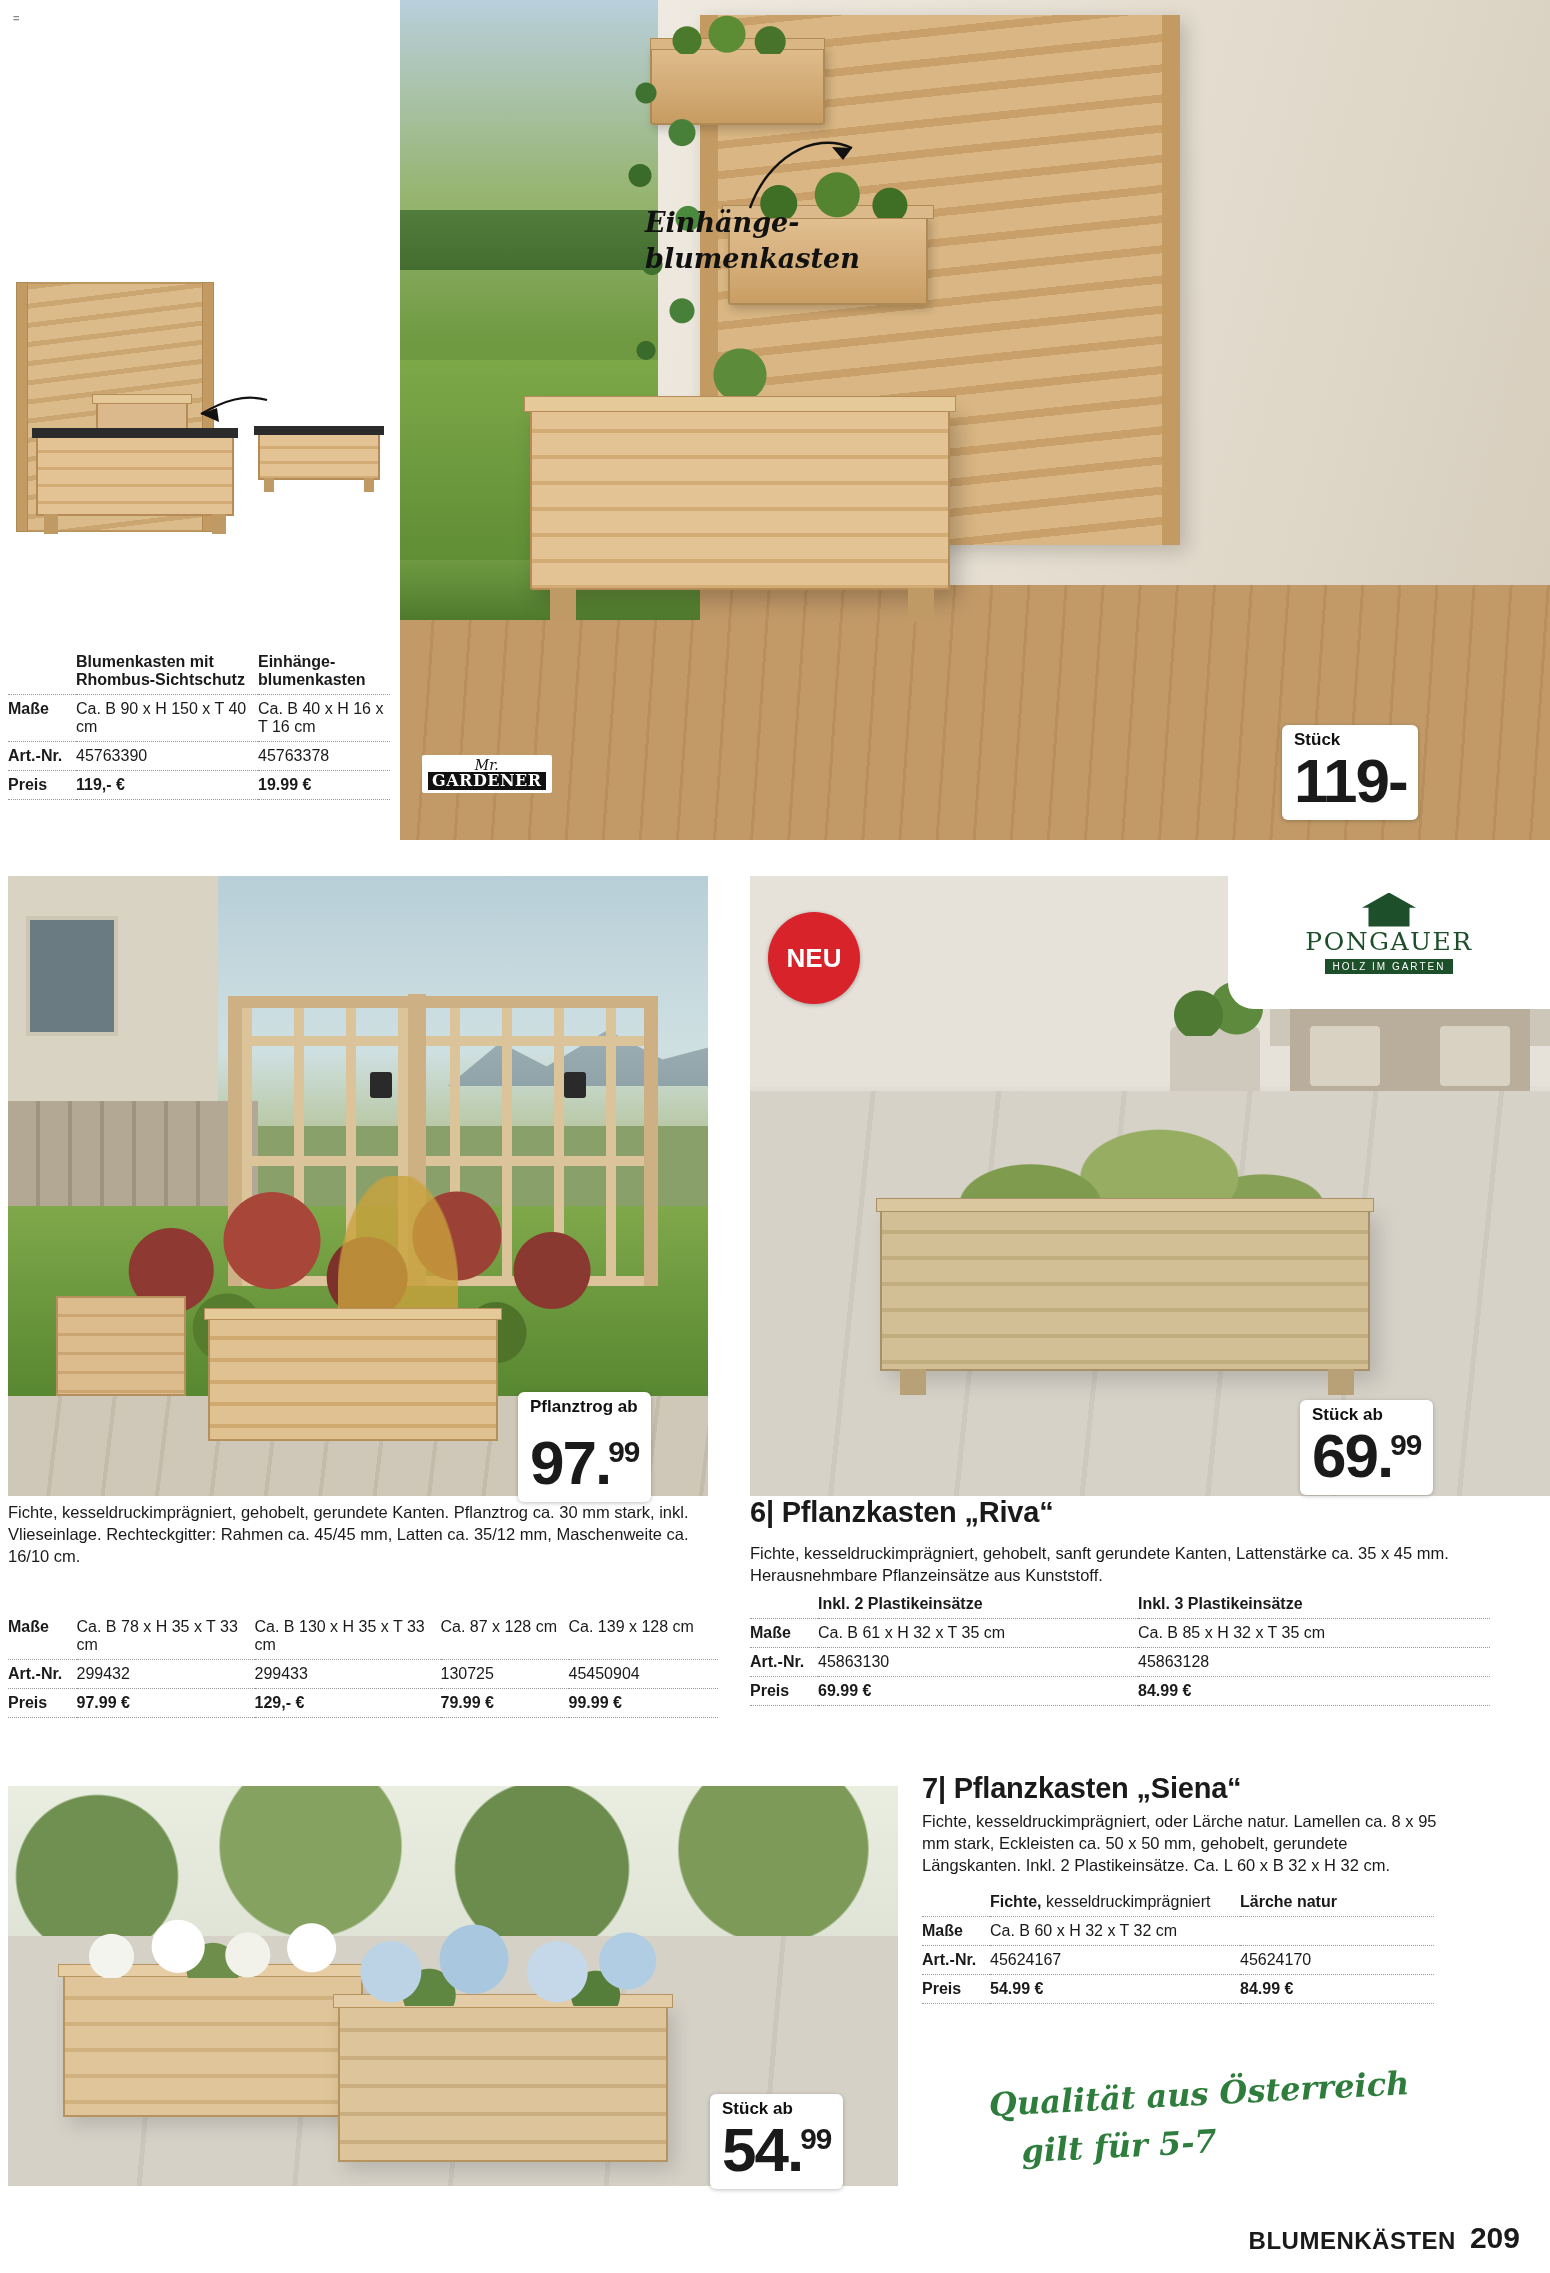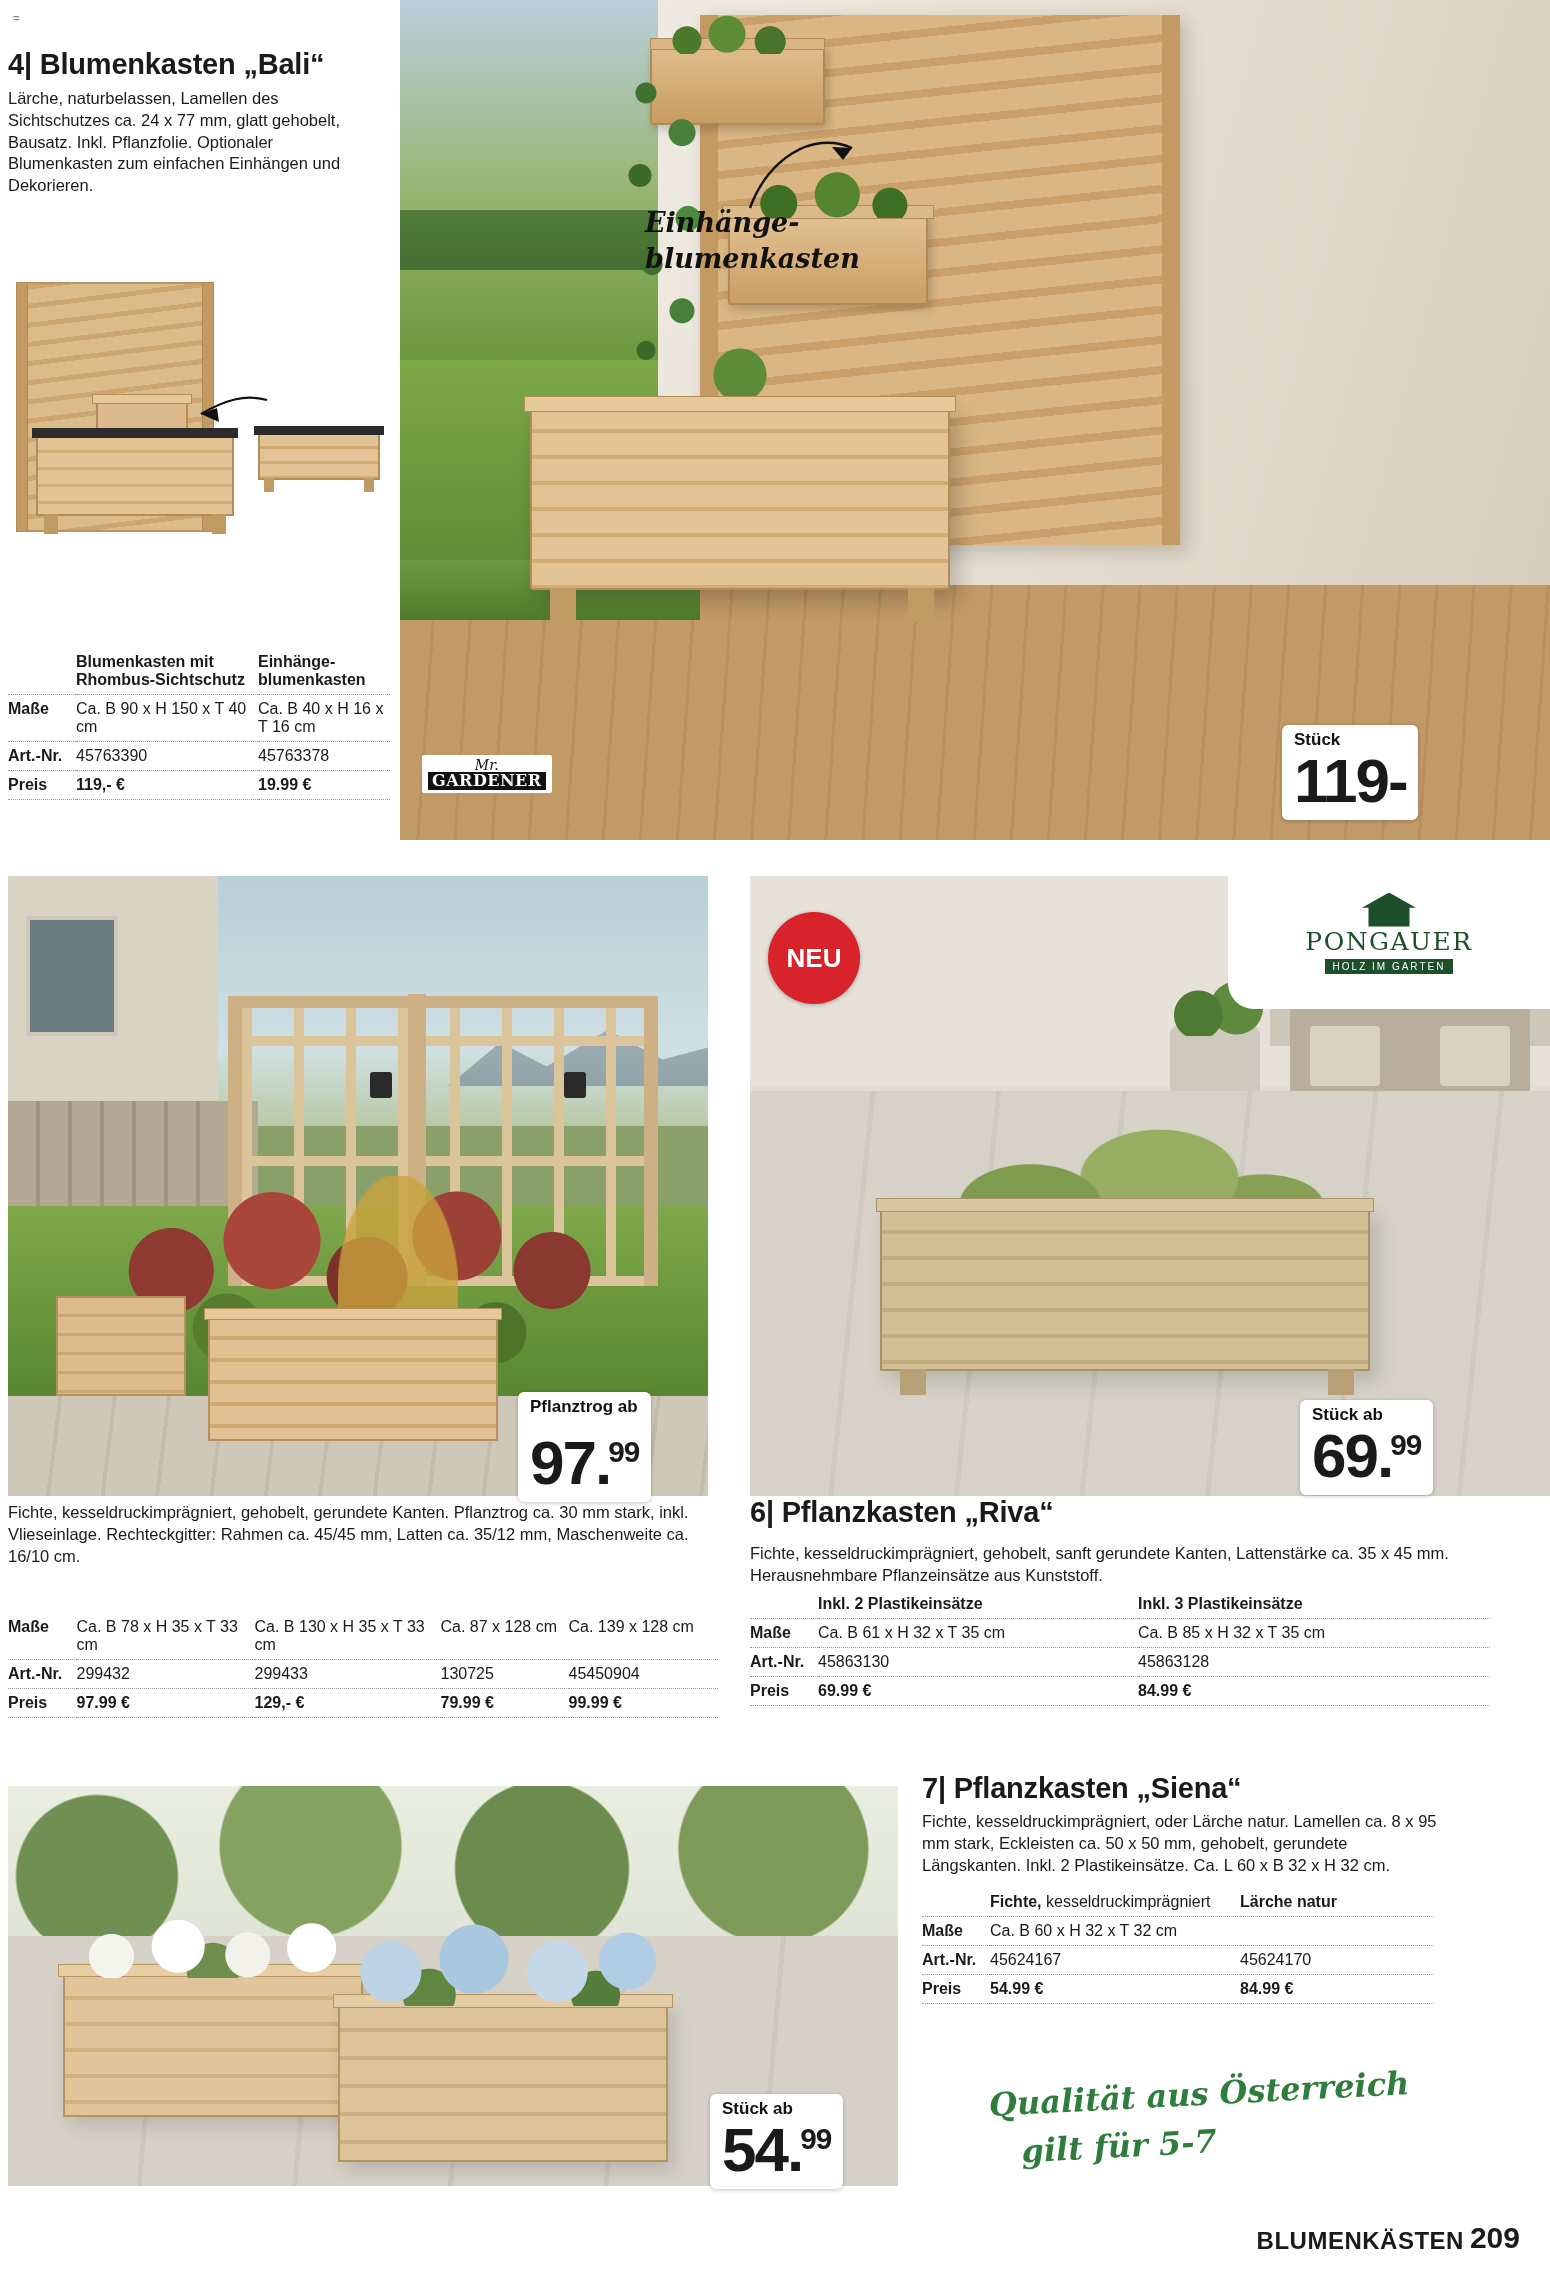--- a/index.html
+++ b/index.html
@@ -88,21 +88,21 @@
 
   .logo-pong {
     position:absolute; background:#fff;
     border-bottom-left-radius: 26px;
     display:flex; flex-direction:column; align-items:center; justify-content:center;
   }
   .logo-pong .name { font-family:"DejaVu Serif", serif; font-size:25px; letter-spacing:1.5px; color:#1d4f2a; }
   .logo-pong .sub  { font-size:10px; letter-spacing:2px; color:#fff; background:#1d4f2a; padding:2px 8px; margin-top:3px;}
 
   
-  .footer { position:absolute; right:30px; bottom:18px; display:flex; align-items:flex-end; gap:6px;}
+  .footer { position:absolute; right:30px; bottom:18px; display:flex; align-items:flex-end; gap:14px;}
   .footer .cat { font-size:24px; font-weight:700; letter-spacing:.5px; }
   .footer .pg  { font-size:30px; font-weight:700; }
 
   
   svg.arrow { position:absolute; overflow:visible; }
 </style>
 </head>
 <body>
 
 <div class="page">
@@ -196,27 +196,20 @@
     </div>
   </div>
 
   <div class="abs script script-dark" style="left:645px; top:205px; font-size:27px; line-height:1.35; white-space:pre;">Einhänge-
 blumenkasten</div>
   <svg class="arrow" style="left:742px; top:120px;" width="120" height="110">
     <path d="M110 28 C 70 10, 25 40, 8 88" stroke="#111" stroke-width="2.4" fill="none"></path>
     <path d="M110 28 l -20 -1 l 11 13 z" fill="#111"></path>
   </svg>
 
-  <div class="abs" style="left:8px; top:48px; width:385px;">
-    <div class="art-title">
-      <span class="num">4|</span>
-      <span>Blumenkasten „Bali“</span>
-    </div>
-    <div class="body-copy" style="margin-top:7px; width:372px;">Lärche, naturbelassen, Lamellen des Sichtschutzes ca. 24 x 77 mm, glatt gehobelt, Bausatz. Inkl. Pflanzfolie. Optionaler Blumenkasten zum einfachen Einhängen und Dekorieren.</div>
-  </div>
 
   <div class="abs" style="left:8px; top:282px; width:385px; height:320px;">
 
     <div class="abs" style="left:8px;top:0;width:198px;height:250px;
       background:repeating-linear-gradient(-7deg,#dcbb8b 0 14px,#cba671 14px 19px);
       border:2px solid #bb9460;"></div>
     <div class="abs" style="left:8px;top:0;width:12px;height:250px;background:#c49a63;border:1px solid #b08a55;"></div>
     <div class="abs" style="left:194px;top:0;width:12px;height:250px;background:#c49a63;border:1px solid #b08a55;"></div>
 
     <div class="abs" style="left:88px;top:118px;width:92px;height:40px;background:#dbb98c;border:2px solid #b58c57;"></div>

